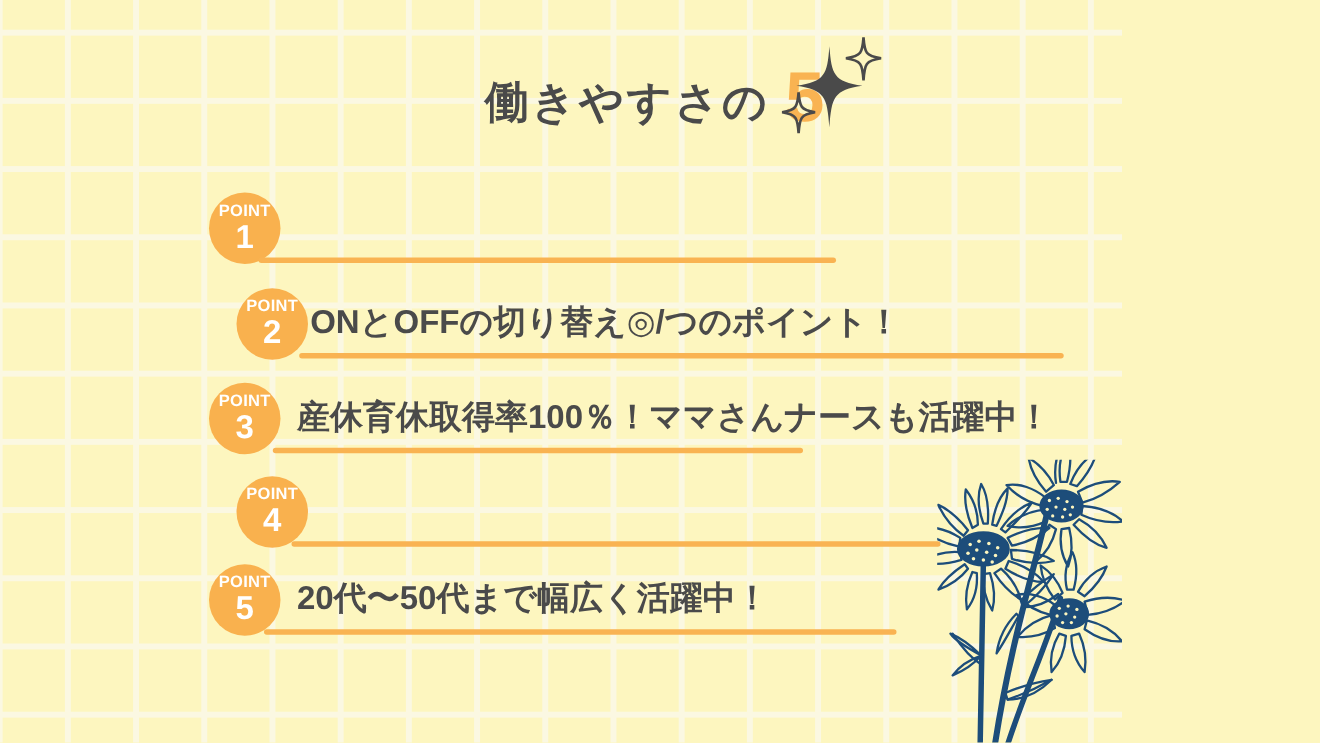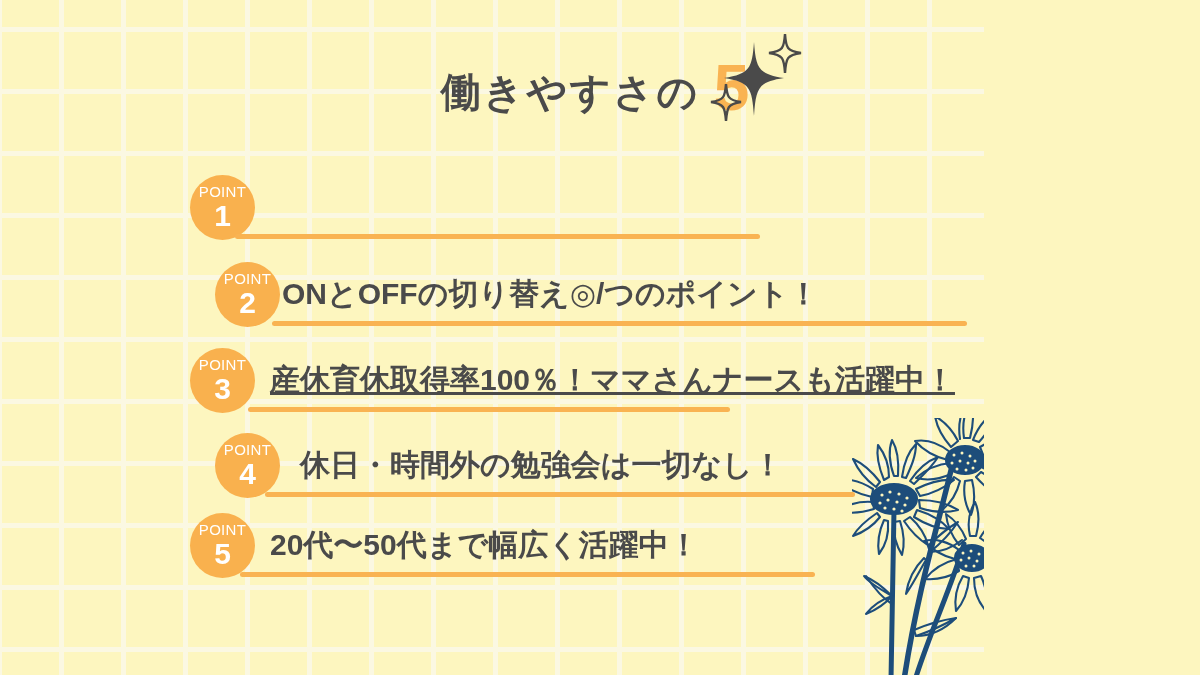--- a/index.html
+++ b/index.html
@@ -18,20 +18,21 @@
     position: relative;
     width: 984px;
     height: 675px;
     background-color: #fdf6bf;
     background-image:
       linear-gradient(to right, #fbf8e2 0px, #fbf8e2 5px, transparent 5px),
       linear-gradient(to bottom, #fbf8e2 0px, #fbf8e2 5px, transparent 5px);
     background-size: 62px 62px;
     background-position: -3px 27px, -3px 27px;
     overflow: hidden;
+    padding-left: 36px;
   }
 
   
   #title-row {
     position: absolute;
     left: 0;
     top: 52px;
     width: 1200px;
     height: 78px;
     display: flex;
@@ -84,21 +85,21 @@
     background: #f9b14e;
   }
   .badge-word {
     position: absolute;
     top: 9px;
     left: 0;
     width: 65px;
     text-align: center;
     color: #ffffff;
     font-size: 15px;
-    font-weight: 400;
+    font-weight: 700;
     letter-spacing: 0.02em;
     line-height: 1;
   }
   .badge-num {
     position: absolute;
     top: 26px;
     left: 0;
     width: 65px;
     text-align: center;
     color: #ffffff;
@@ -167,30 +168,29 @@
     </div>
     <div class="point-text" style="left:67px; top:17px;">ONとOFFの切り替え◎/つのポイント！</div>
     <div class="point-rule" style="left:57px; top:59px; width:695px;"></div>
   </div>
 
   <div class="point-row" style="left:190px; top:348px; width:760px;">
     <div class="badge">
       <span class="badge-word">POINT</span>
       <span class="badge-num">3</span>
     </div>
-    <div class="point-text" style="left:80px; top:17px;text-decoration:underline;">産休育休取得率100％！ママさんナースも活躍中！</div>
+    <div class="point-text" style="left:80px; top:17px;">産休育休取得率100％！ママさんナースも活躍中！</div>
     <div class="point-rule" style="left:58px; top:59px; width:482px;"></div>
   </div>
 
   <div class="point-row" style="left:215px; top:433px; width:760px;">
     <div class="badge">
       <span class="badge-word">POINT</span>
       <span class="badge-num">4</span>
     </div>
-    <div class="point-text" style="left:85px; top:17px;">休日・時間外の勉強会は一切なし！</div>
     <div class="point-rule" style="left:50px; top:59px; width:590px;"></div>
   </div>
 
   <div class="point-row" style="left:190px; top:513px; width:760px;">
     <div class="badge">
       <span class="badge-word">POINT</span>
       <span class="badge-num">5</span>
     </div>
     <div class="point-text" style="left:80px; top:17px;">20代〜50代まで幅広く活躍中！</div>
     <div class="point-rule" style="left:50px; top:59px; width:575px;"></div>

